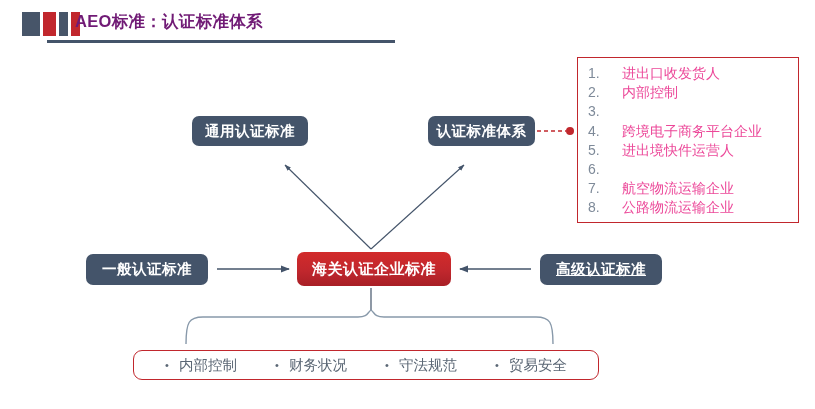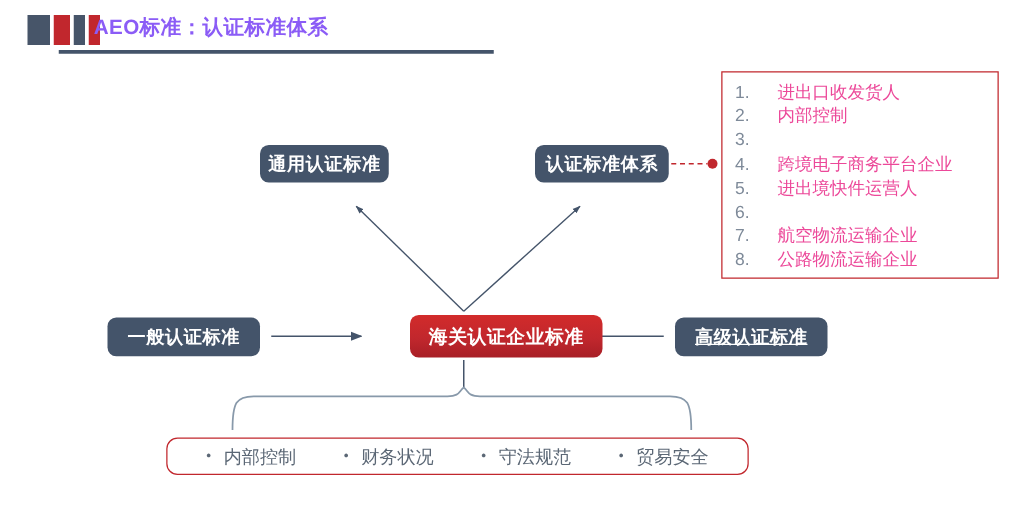--- a/index.html
+++ b/index.html
@@ -36,21 +36,21 @@
   .mark.m0 { width: 18px; background: #475569; }
   .mark.m1 { width: 13px; background: #c1272d; }
   .mark.m2 { width: 9px;  background: #475569; }
   .mark.m3 { width: 9px;  background: #c1272d; }
 
   #header-title {
     position: absolute;
     left: 75px; top: 11px;
     font-size: 16.5px;
     font-weight: bold;
-    color: #8b5cf6;
+    color: #701a75;
     letter-spacing: 0.3px;
     white-space: nowrap;
   }
   #header-rule {
     position: absolute;
     left: 47px; top: 40px;
     width: 348px; height: 3px;
     background: #44546a;
   }
 
@@ -68,24 +68,23 @@
   }
   .node.blue {
     background: #44546a;
     font-size: 14.5px;
     letter-spacing: 0.5px;
   }
   .node.red {
     background: linear-gradient(180deg, #d22b2b 0%, #c1272d 55%, #a81f26 100%);
     font-size: 15px;
     letter-spacing: 0.5px;
-    margin-left: 31px;
-  }
-
-  #node-general-standard   { left: 208px; top: 116px; width: 103px; height: 30px; }
+  }
+
+  #node-general-standard   { left: 192px; top: 116px; width: 116px; height: 30px; }
   #node-category-standard  { left: 428px; top: 116px; width: 107px; height: 30px; }
   #node-basic-standard     { left: 86px;  top: 254px; width: 122px; height: 31px; }
   #node-core-standard      { left: 297px; top: 252px; width: 154px; height: 34px; }
   #node-advanced-standard  { left: 540px; top: 254px; width: 122px; height: 31px; text-decoration: underline; }
 
   
   #connectors {
     position: absolute;
     left: 0; top: 0;
     width: 815px; height: 409px;

